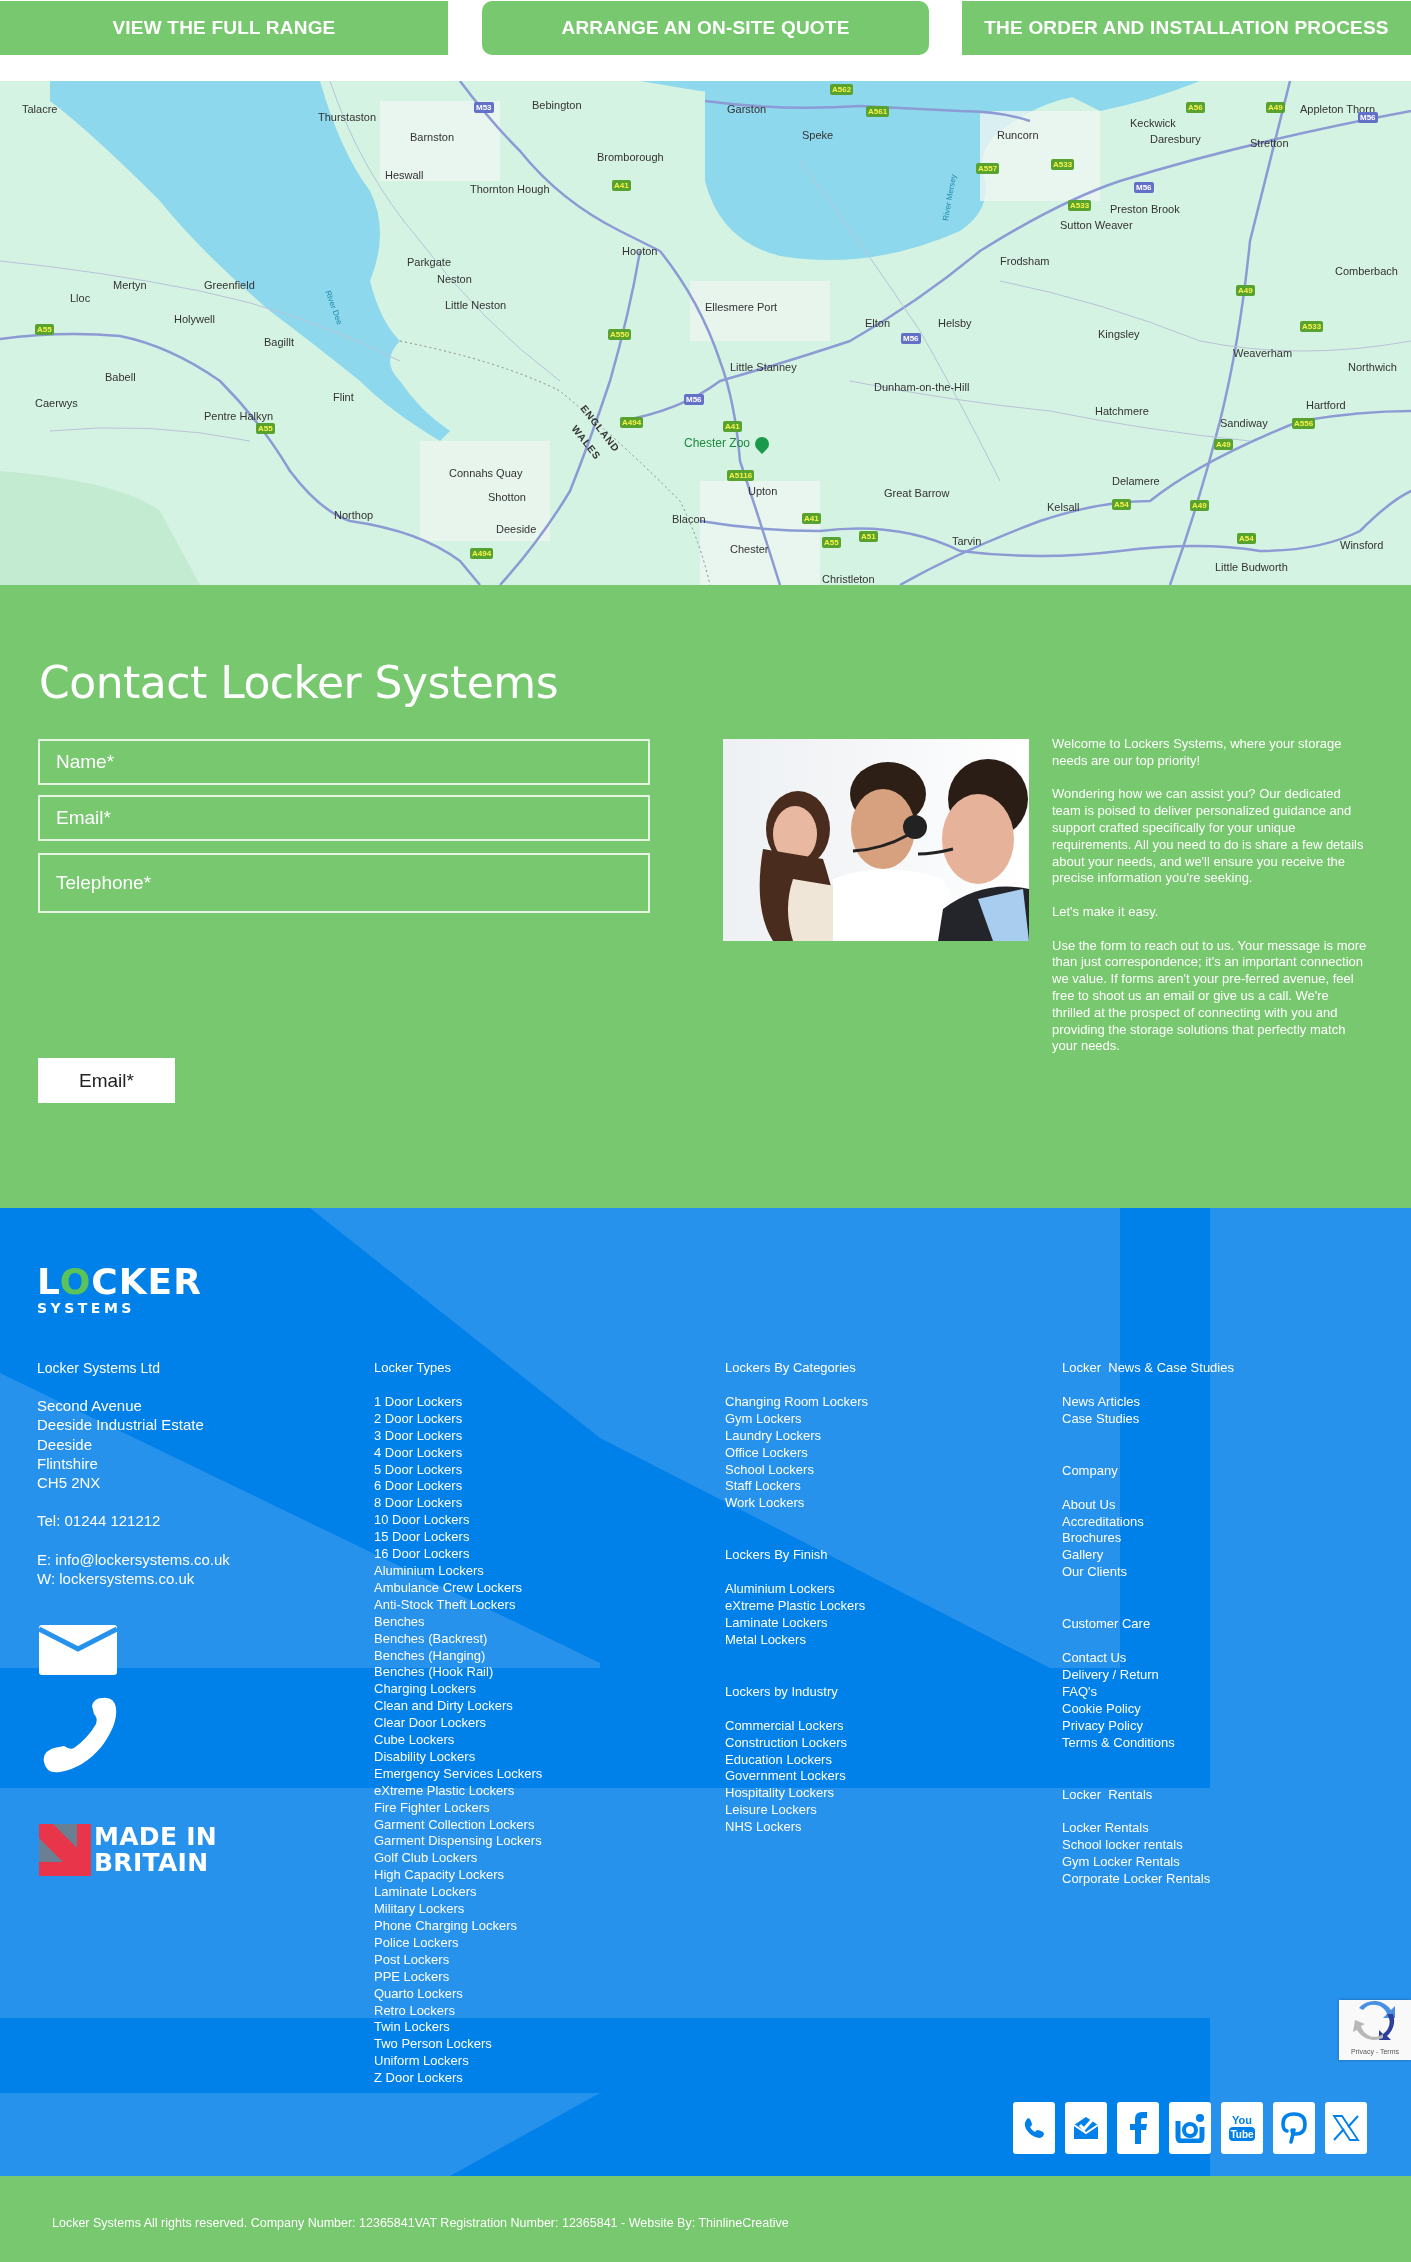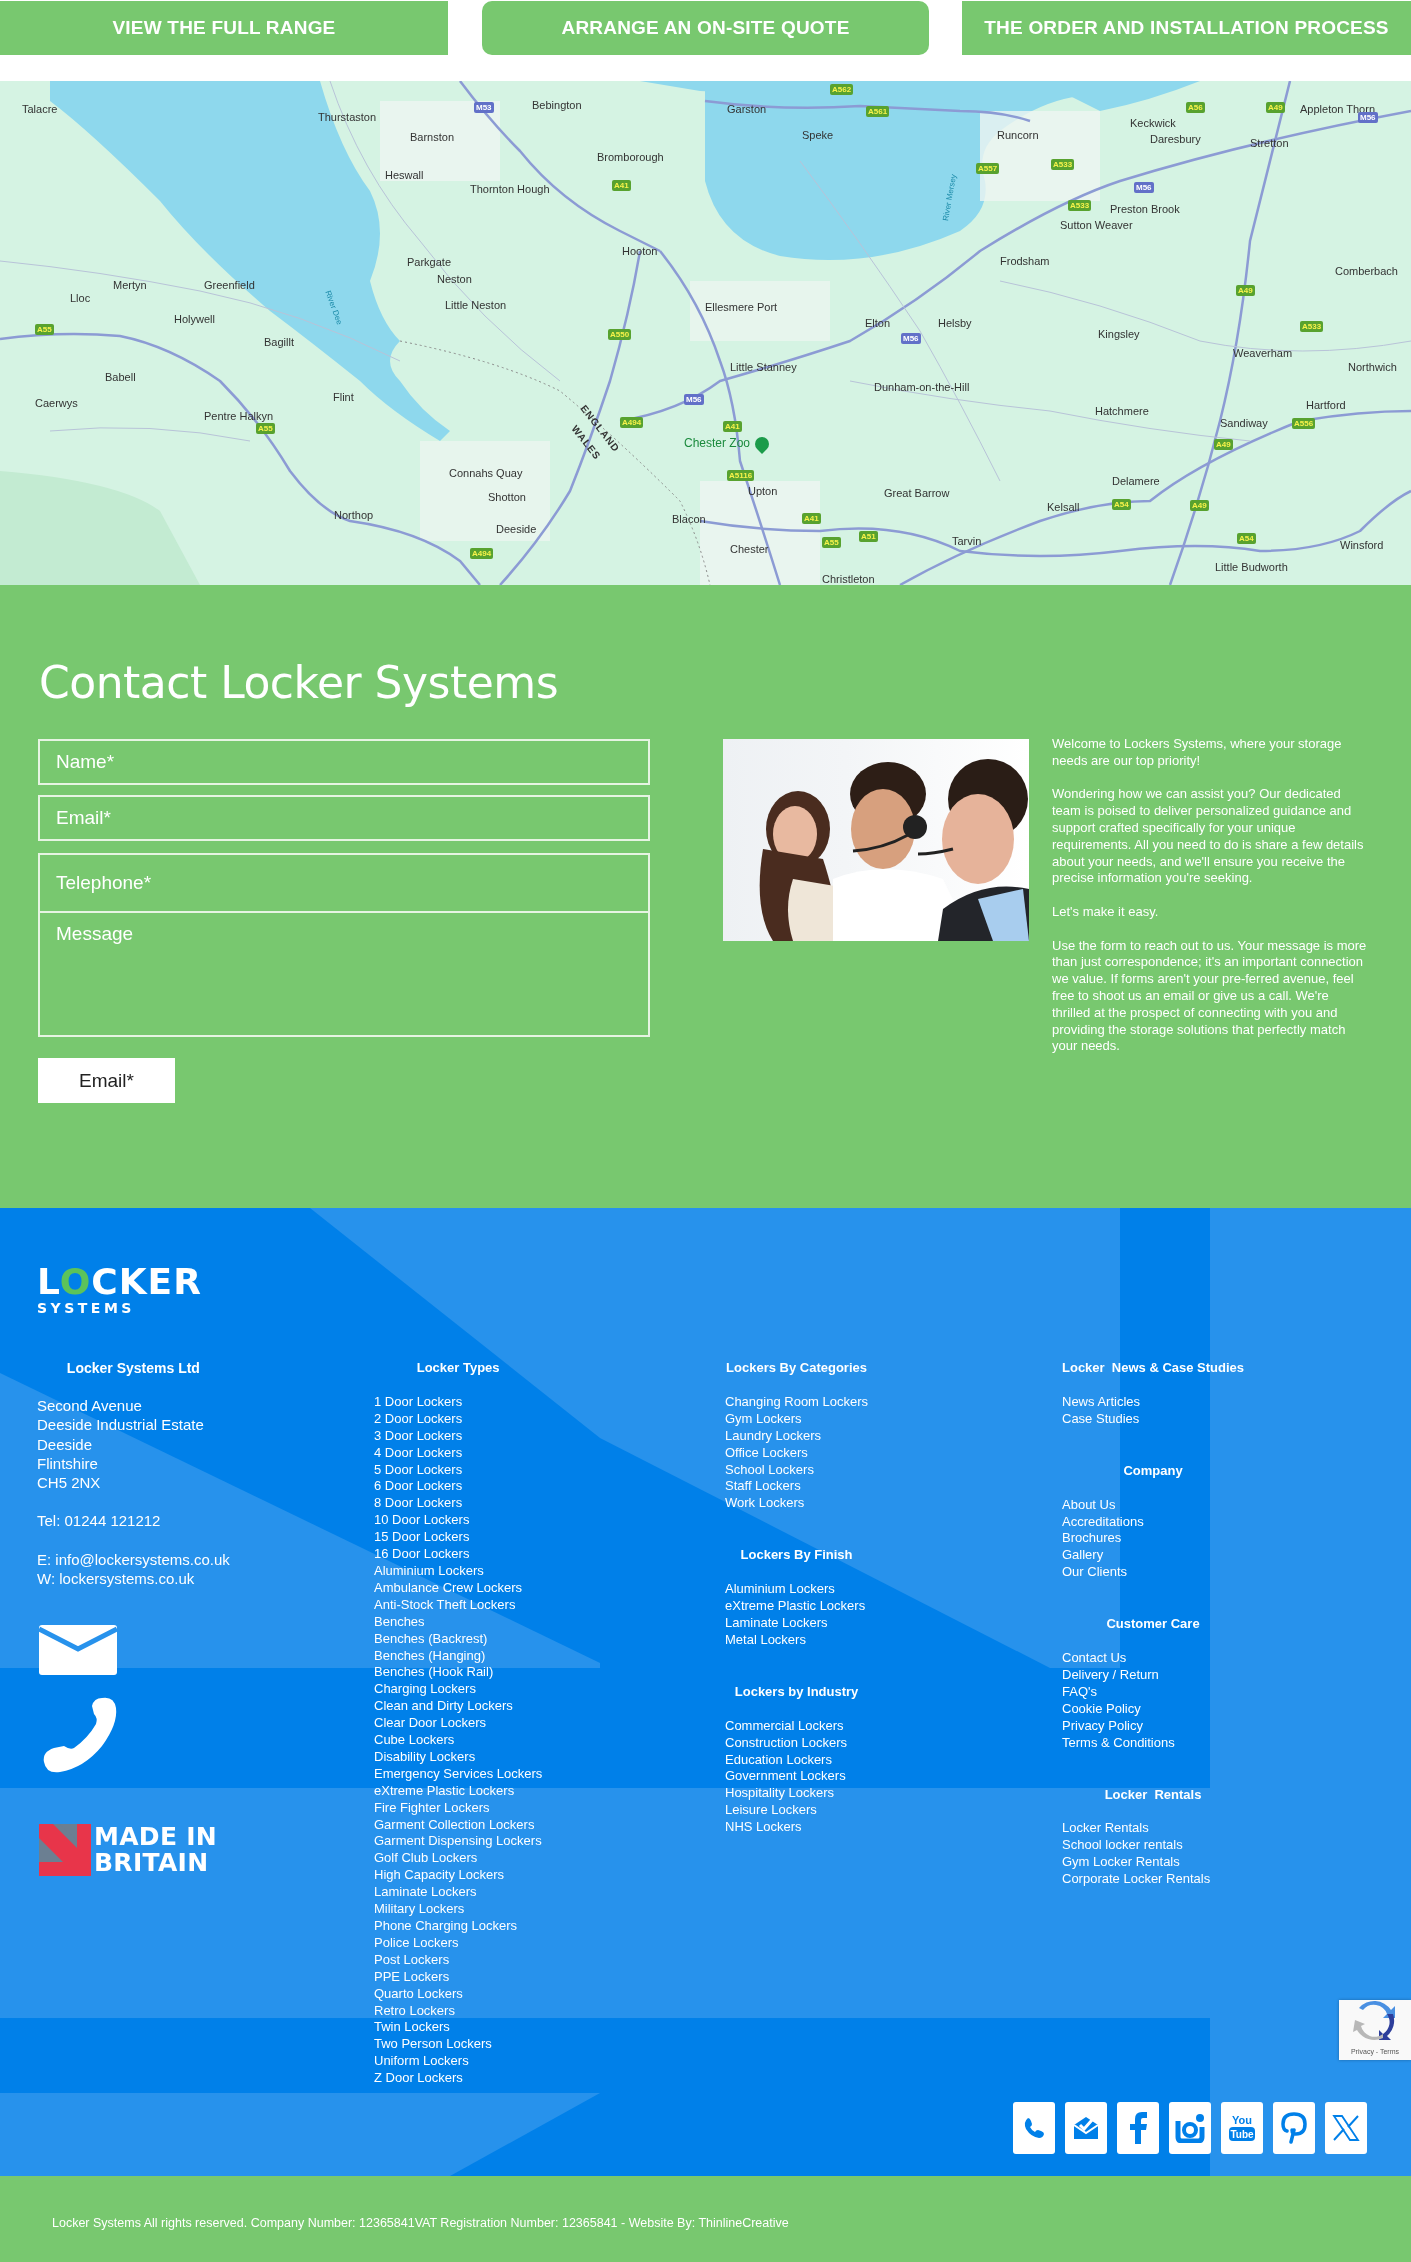--- a/index.html
+++ b/index.html
@@ -43,21 +43,21 @@
   .contact-copy p { margin-bottom: 16.8px; }
 
   
   .footer { position: absolute; top: 1208px; left: 0; width: 1411px; height: 968px; background: #0080e9; overflow: hidden; }
   .footer .bg { position: absolute; left: 0; top: 0; }
   .logo { position: absolute; left: 37px; top: 56px; }
   .logo-word { font-family: "DejaVu Sans", sans-serif; font-weight: bold; font-size: 36px; color: #fff; letter-spacing: 1px; line-height: 36px; }
   .logo-word .o { color: #5cc35a; }
   .logo-sub { font-family: "DejaVu Sans", sans-serif; font-weight: bold; font-size: 14px; color: #fff; letter-spacing: 3.5px; margin-top: 0px; }
   .col { position: absolute; top: 152px; color: #fff; font-family: "Liberation Sans", sans-serif; font-size: 13px; line-height: 16.9px; }
-  .col h4 { font-size: 13px; font-weight: bold; margin-bottom: 17px; line-height: 16.9px; text-align: center; }
+  .col h4 { font-size: 13px; font-weight: normal; margin-bottom: 17px; line-height: 16.9px; }
   .col .grp { margin-bottom: 35px; }
   .col a { display: block; color: #fff; text-decoration: none; cursor: pointer; }
   .col1 { left: 37px; font-size: 15px; line-height: 19.3px; }
   .col1 h4 { font-size: 14px; margin-bottom: 19px; }
   .col1 .addr-gap { height: 19px; }
   .col2 { left: 374px; }
   .col3 { left: 725px; }
   .col4 { left: 1062px; }
   .big-mail { position: absolute; left: 39px; top: 417px; }
   .big-phone { position: absolute; left: 40px; top: 486px; }
@@ -219,21 +219,20 @@
     <span>Chester Zoo</span>
     <span style="display:inline-block;width:14px;height:14px;border-radius:50% 50% 50% 0;background:#1b9b4a;transform:rotate(-45deg);vertical-align:middle;margin-left:2px;"></span>
   </div>
 </div>
 
 <section class="contact">
   <h2 class="contact-title">Contact Locker Systems</h2>
   <input class="field f-name" type="text" placeholder="Name*" style="">
   <input class="field f-email" type="text" placeholder="Email*" style="">
   <input class="field f-tel" type="text" placeholder="Telephone*" style="">
-  <textarea class="field f-msg" placeholder="Message" style=""></textarea>
   <button class="submit">Email*</button>
 
   <div class="photo">
     <svg width="306" height="202">
 
       <ellipse cx="75" cy="90" rx="32" ry="38" fill="#4a2c1f"></ellipse>
       <ellipse cx="72" cy="95" rx="22" ry="28" fill="#e8b9a0"></ellipse>
       <path d="M40 110 Q30 170 50 202 L120 202 Q110 150 100 120 Z" fill="#4a2c1f"></path>
       <path d="M70 140 Q60 170 70 202 L140 202 L130 150 Z" fill="#efe6d8"></path>
 

